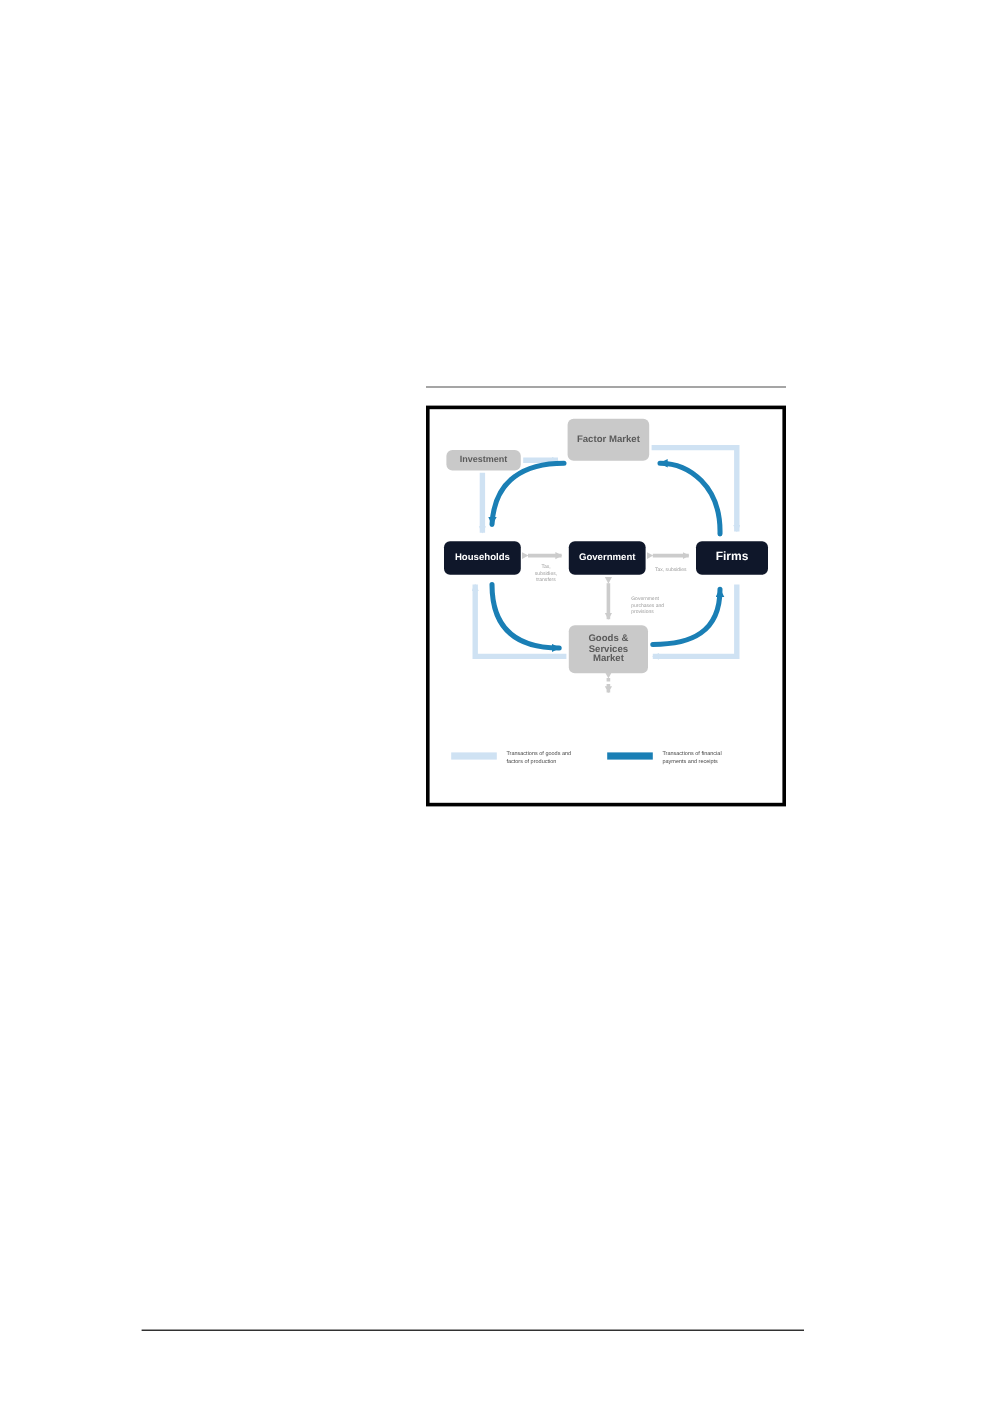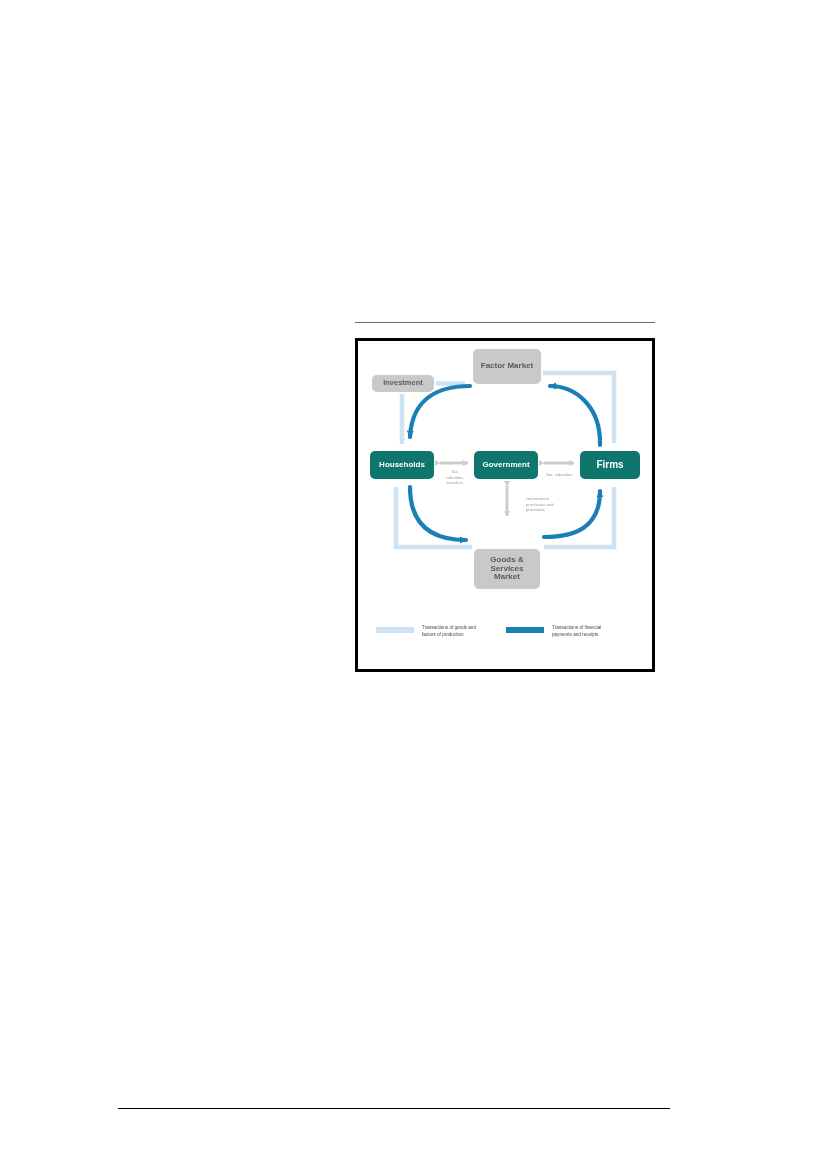--- a/index.html
+++ b/index.html
@@ -70,21 +70,21 @@
     position: absolute;
     box-sizing: border-box;
     display: flex;
     align-items: center;
     justify-content: center;
     text-align: center;
     border-radius: 5px;
     line-height: 1.12;
   }
   .node-dark {
-    background: #0f766e;
+    background: #0f172a;
     color: #ffffff;
     font-weight: bold;
   }
   .node-light {
     background: #c9c9c9;
     color: #5a5a5a;
     font-weight: bold;
   }
   .node-light-plain {
     background: #c9c9c9;
@@ -228,21 +228,21 @@
       <div class="node node-light" id="node-investment">Investment</div>
 
       <div class="node node-light" id="node-factor-market">Factor Market</div>
 
       <div class="node node-dark" id="node-households">Households</div>
 
       <div class="node node-dark" id="node-government">Government</div>
 
       <div class="node node-dark" id="node-firms">Firms</div>
 
-      <div class="node node-light" id="node-goods-market" style="white-space: pre-line; margin-top: 28px;">Goods &amp;
+      <div class="node node-light" id="node-goods-market" style="white-space: pre-line;">Goods &amp;
 Services
 Market</div>
 
 
       <div class="ann" id="ann-tax-transfers">Tax,
 subsidies,
 transfers</div>
 
       <div class="ann" id="ann-tax-subsidies">Tax, subsidies</div>
 

